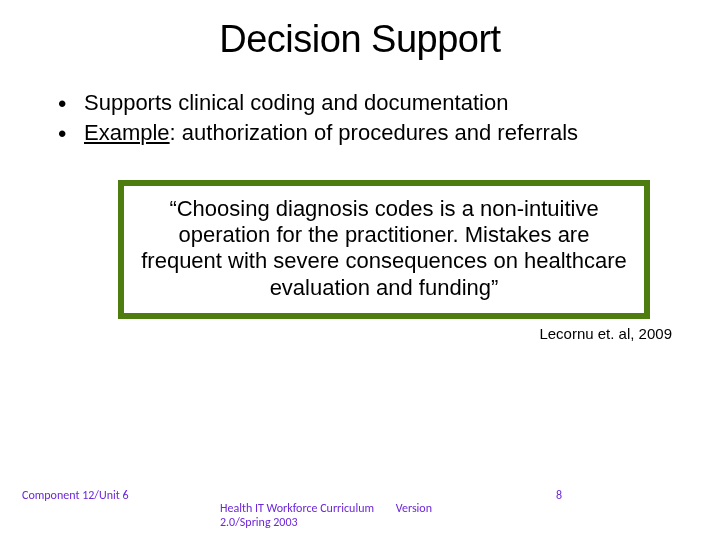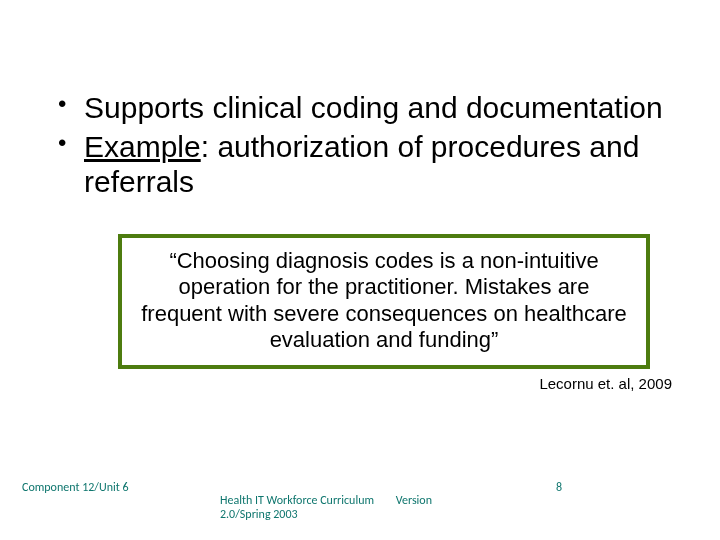--- a/index.html
+++ b/index.html
@@ -24,59 +24,59 @@
       padding-top: 18px;
       letter-spacing: -0.5px;
     }
     .bullets {
       list-style: none;
       margin-top: 28px;
       padding: 0 52px 0 52px;
       font-family: Arial, Helvetica, sans-serif;
     }
     .bullets li {
-      font-size: 30px;
+      font-size: 22px;
       line-height: 1.18;
       position: relative;
       padding-left: 32px;
       margin-bottom: 4px;
     }
     .bullets li::before {
       content: "•";
       position: absolute;
       left: 6px;
       top: 0;
       font-size: 24px;
     }
     .underline { text-decoration: underline; }
     .quote-box {
       margin: 34px 70px 0 118px;
-      border: 4px solid #4d7c0f;
+      border: 6px solid #4d7c0f;
       padding: 10px 14px 12px 14px;
       font-family: Arial, Helvetica, sans-serif;
       font-size: 22px;
       line-height: 1.2;
       text-align: center;
     }
     .citation {
       font-family: Arial, Helvetica, sans-serif;
       font-size: 15px;
       text-align: right;
       padding: 6px 48px 0 0;
     }
     .footer {
       position: absolute;
       left: 0;
-      bottom: 18px;
+      bottom: 10px;
       width: 588px;
       display: flex;
       align-items: center;
       font-family: Calibri, Arial, sans-serif;
       font-size: 12px;
-      color: #0f766e;
+      color: #6d28d9;
     }
     .footer-left {
       padding-left: 22px;
       width: 220px;
     }
     .footer-center {
       flex: 1;
       text-align: left;
       line-height: 1.15;
       margin-top: 43px;
@@ -86,21 +86,21 @@
       text-align: right;
       padding-right: 26px;
     }
   </style>
 </head>
 <body>
 
 <div class="slide">
 
   <h1 class="title">
-    <br>
+    <span>Decision Support</span><br>
   </h1>
 
   <ul class="bullets">
     <li>
       <span>Supports clinical coding and documentation</span>
     </li>
     <li>
       <span class="underline">Example</span><span>: authorization of procedures and referrals</span>
     </li>
   </ul>

